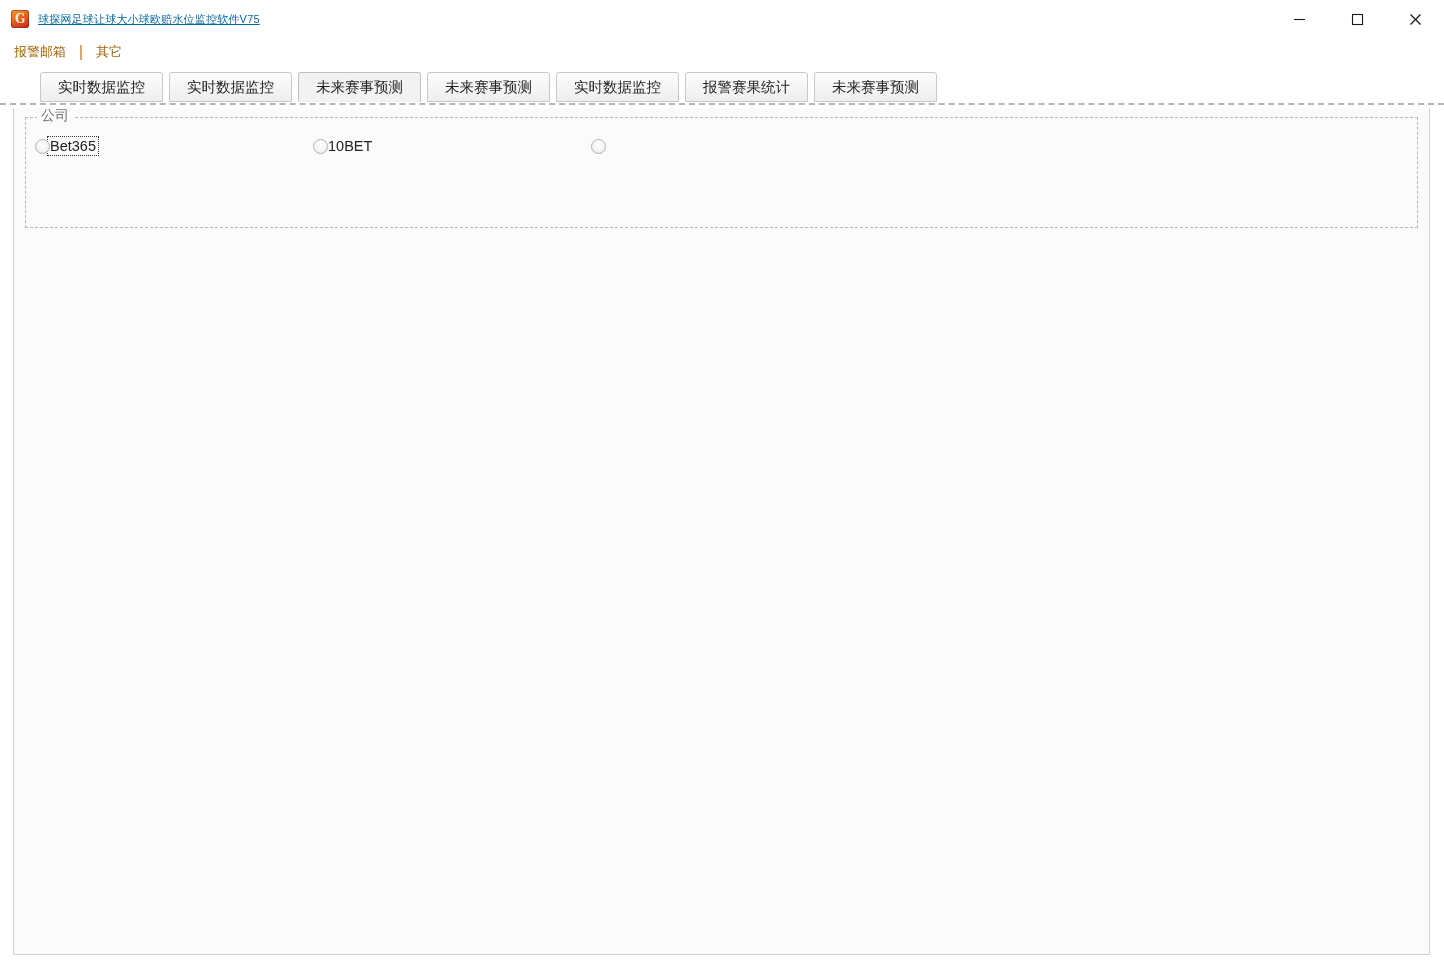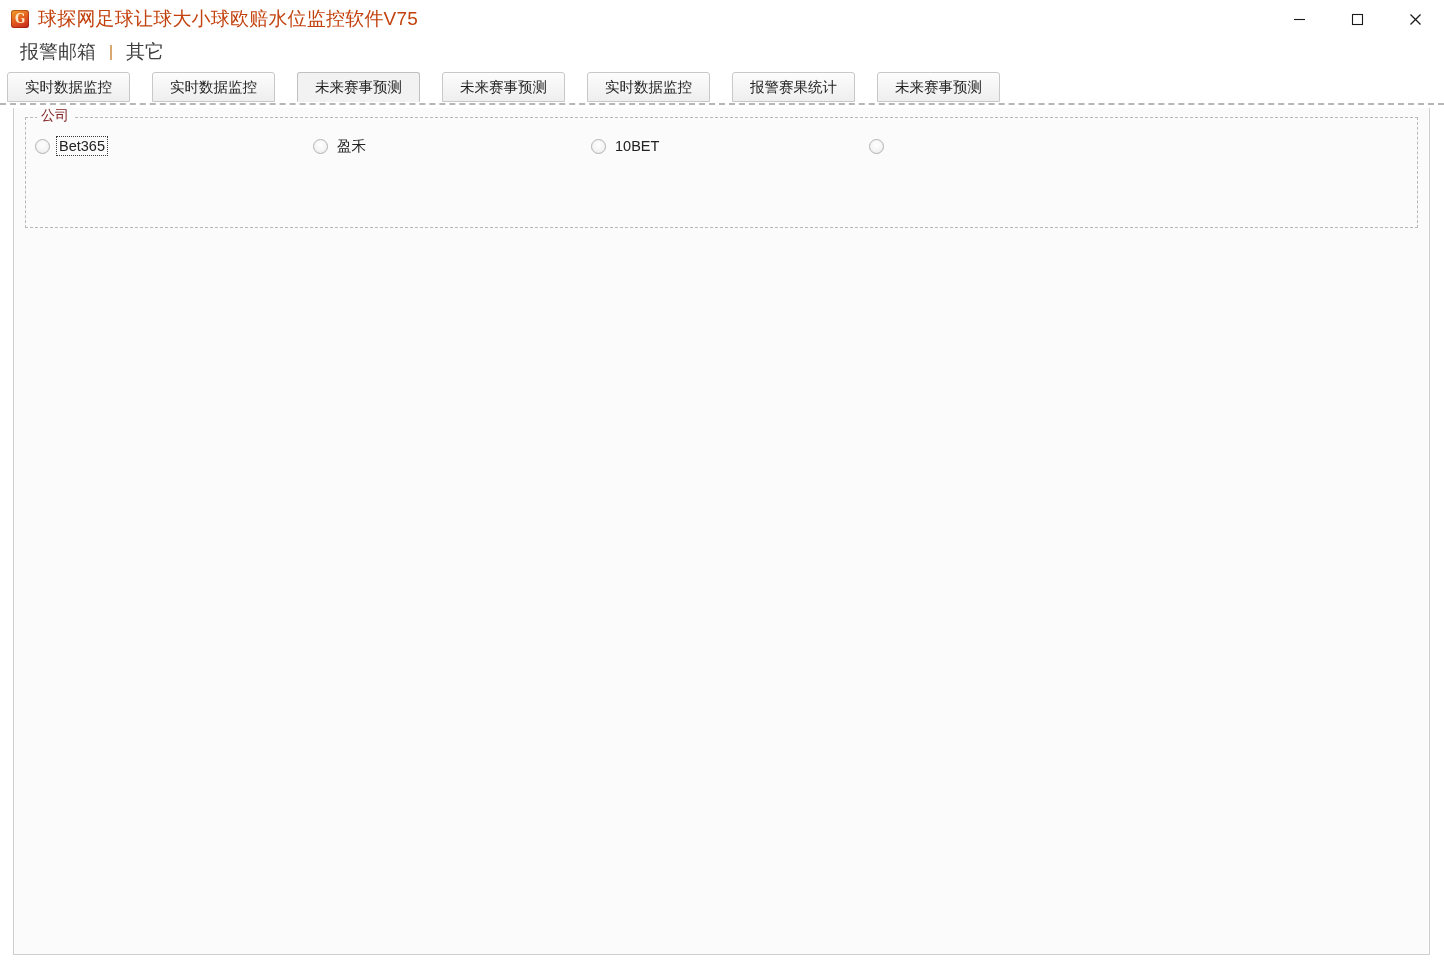--- a/index.html
+++ b/index.html
@@ -49,24 +49,25 @@
     position: absolute;
     left: 0; right: 0; top: 0; bottom: 0;
     color: #ffe9c8;
     font-size: 12px;
     font-weight: bold;
     line-height: 18px;
     text-align: center;
     font-family: "DejaVu Serif", serif;
   }
   .title-text {
-    font-size: 19px;
-    color: #c2410c;
+    font-size: 11px;
+    color: #0369a1;
     letter-spacing: .2px;
     white-space: nowrap;
+    text-decoration: underline;
   }
   .win-controls {
     position: absolute;
     top: 0;
     right: 0;
     height: 38px;
     display: flex;
   }
   .win-btn {
     width: 58px;
@@ -77,42 +78,42 @@
     color: #1a1a1a;
   }
   .win-btn svg { display: block; }
 
   
   .menubar {
     height: 28px;
     background: #ffffff;
     display: flex;
     align-items: center;
-    padding-left: 14px;
-    font-size: 19px;
-    color: #404040;
+    padding-left: 8px;
+    font-size: 13px;
+    color: #a16207;
     user-select: none;
   }
   .menu-item { padding: 2px 6px; white-space: nowrap; }
   .menu-sep {
     width: 2px;
     height: 15px;
     background: #d8a870;
     margin: 0 8px;
     flex: none;
   }
 
   
   .tabstrip {
     position: relative;
     height: 36px;
-    padding-left: 7px;
+    padding-left: 40px;
     display: flex;
     align-items: flex-end;
-    gap: 22px;
+    gap: 6px;
     background: #ffffff;
   }
   .tab {
     position: relative;
     height: 30px;
     min-width: 108px;
     padding: 0 17px;
     box-sizing: border-box;
     display: flex;
     align-items: center;
@@ -162,39 +163,38 @@
     box-sizing: border-box;
     border: 1px dashed #b9b9b9;
   }
   .groupbox-title {
     position: absolute;
     left: 11px;
     top: -11px;
     padding: 0 4px;
     background: #fbfbfb;
     font-size: 14px;
-    color: #7f1d1d;
+    color: #737373;
     white-space: nowrap;
   }
 
   
   .radio-grid {
     position: absolute;
     left: 9px;
     top: 14px;
     right: 4px;
     display: grid;
     grid-template-columns: 278px 278px 278px 278px 278px;
     grid-auto-rows: 28px;
     grid-auto-flow: column;
   }
   .radio-item {
     display: flex;
     align-items: center;
-    gap: 9px;
     white-space: nowrap;
   }
   .radio-dot {
     width: 15px;
     height: 15px;
     flex: none;
     border-radius: 50%;
     box-sizing: border-box;
     border: 1px solid #b2b2b2;
     background: radial-gradient(circle at 50% 38%, #ffffff 0%, #f4f4f4 58%, #e6e6e6 100%);
@@ -261,24 +261,20 @@
 
     <div class="groupbox">
       <div class="groupbox-title">公司</div>
 
       <div class="radio-grid">
 
         <div class="radio-item focused">
           <span class="radio-dot"></span>
           <span class="radio-label">Bet365</span>
         </div>
-        <div class="radio-item">
-          <span class="radio-dot"></span>
-          <span class="radio-label">盈禾</span>
-        </div>
 
         <div class="radio-item">
           <span class="radio-dot"></span>
           <span class="radio-label">10BET</span>
         </div>
         <div class="radio-item">
           <span class="radio-dot"></span>
 
         </div>
 

